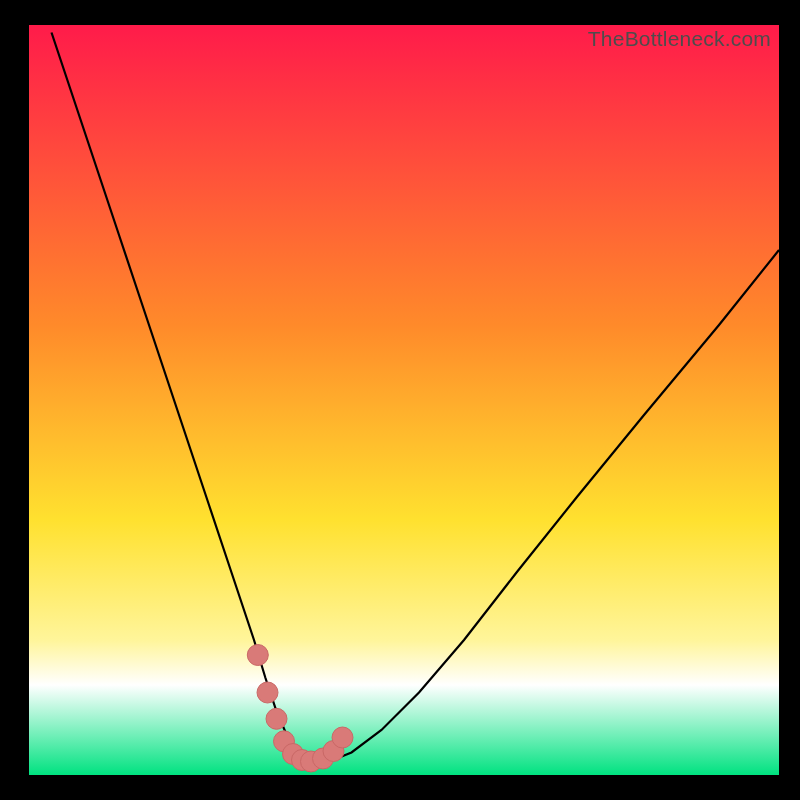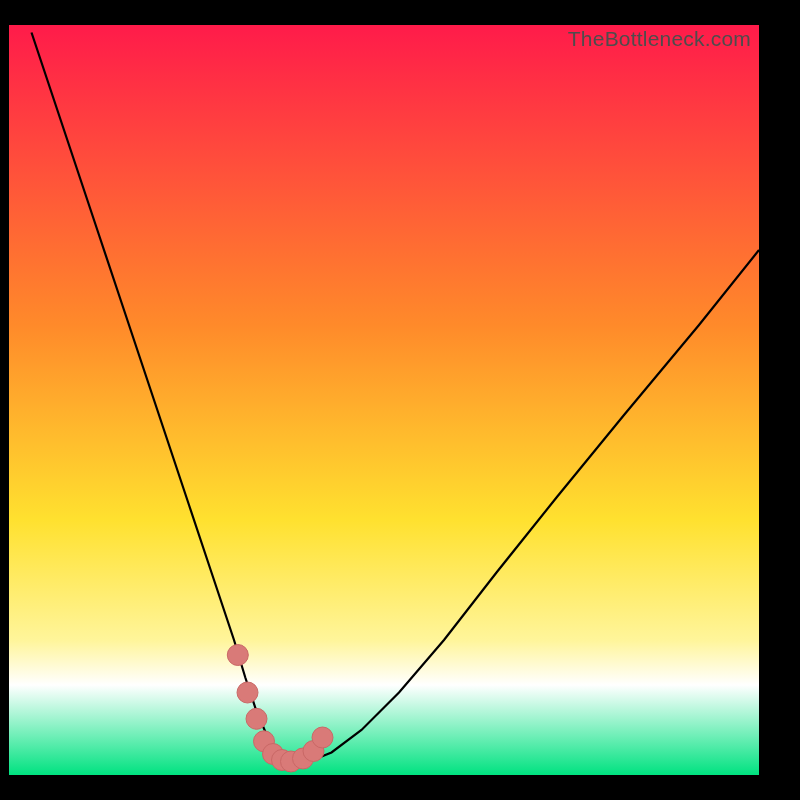--- a/index.html
+++ b/index.html
@@ -6,21 +6,21 @@
     margin: 0;
     padding: 0;
     width: 800px;
     height: 800px;
     overflow: hidden;
     background: #000;
     font-family: Arial, Helvetica, sans-serif;
   }
   .frame {
     position: absolute;
-    left: 9px;
+    left: 29px;
     top: 25px;
     width: 750px;
     height: 722px;
     background: #c4b5fd;
   }
   .plot-area {
     position: absolute;
     left: 0;
     top: 0;
     width: 750px;

